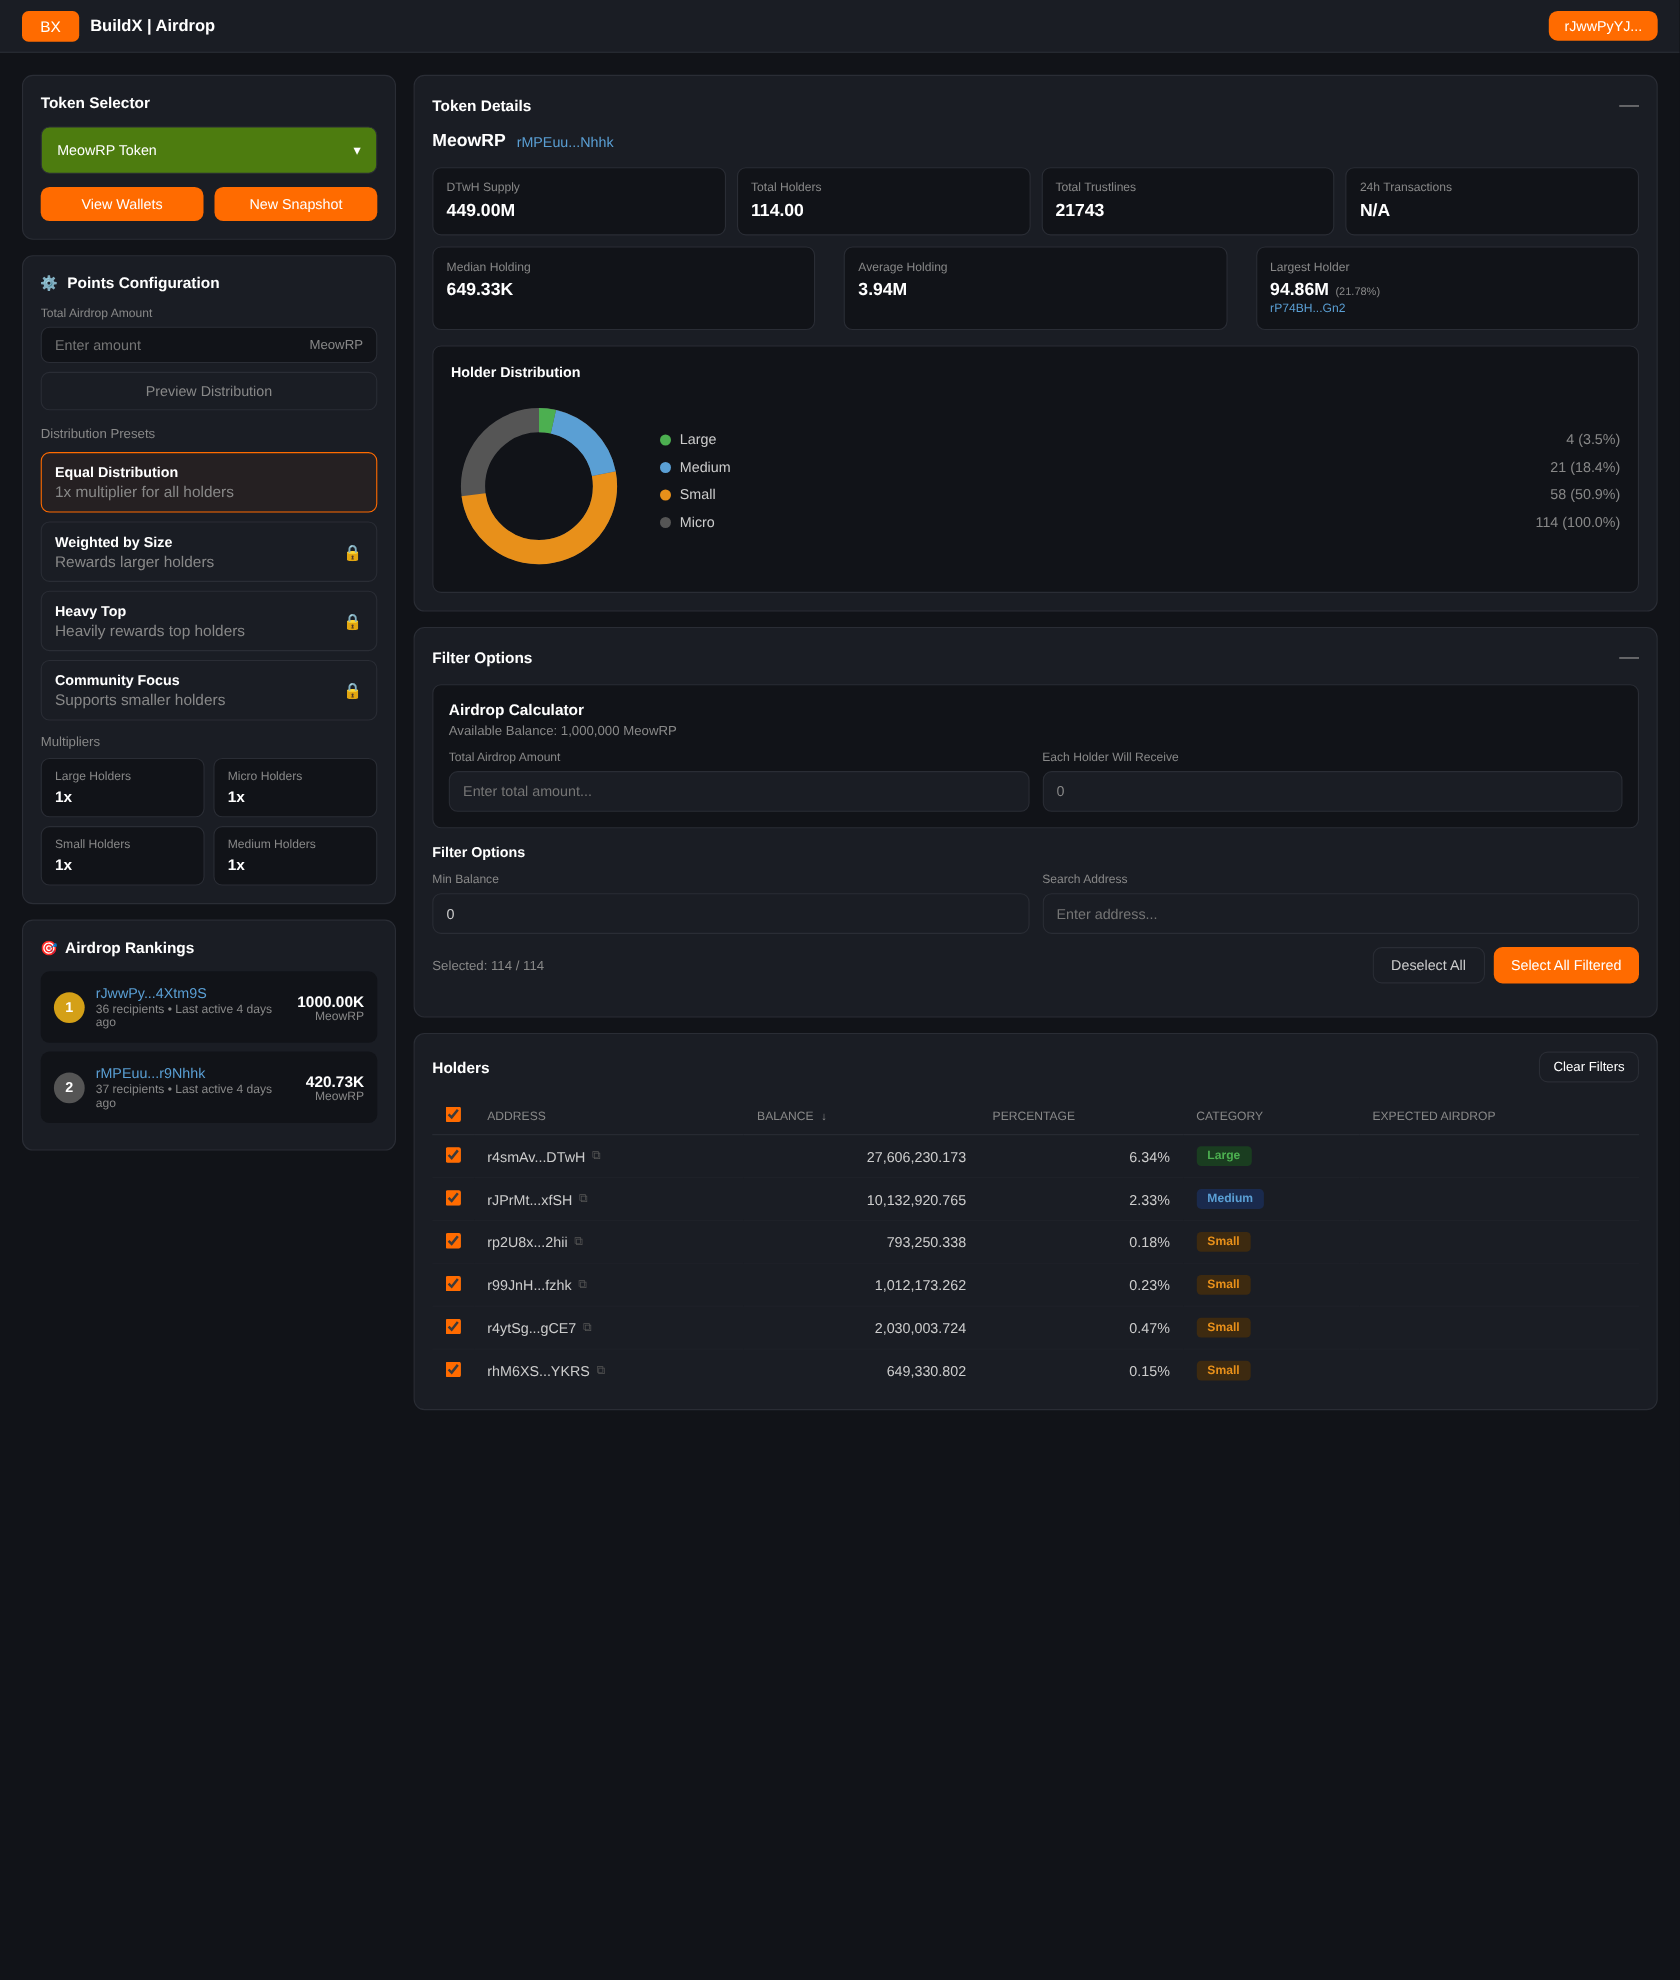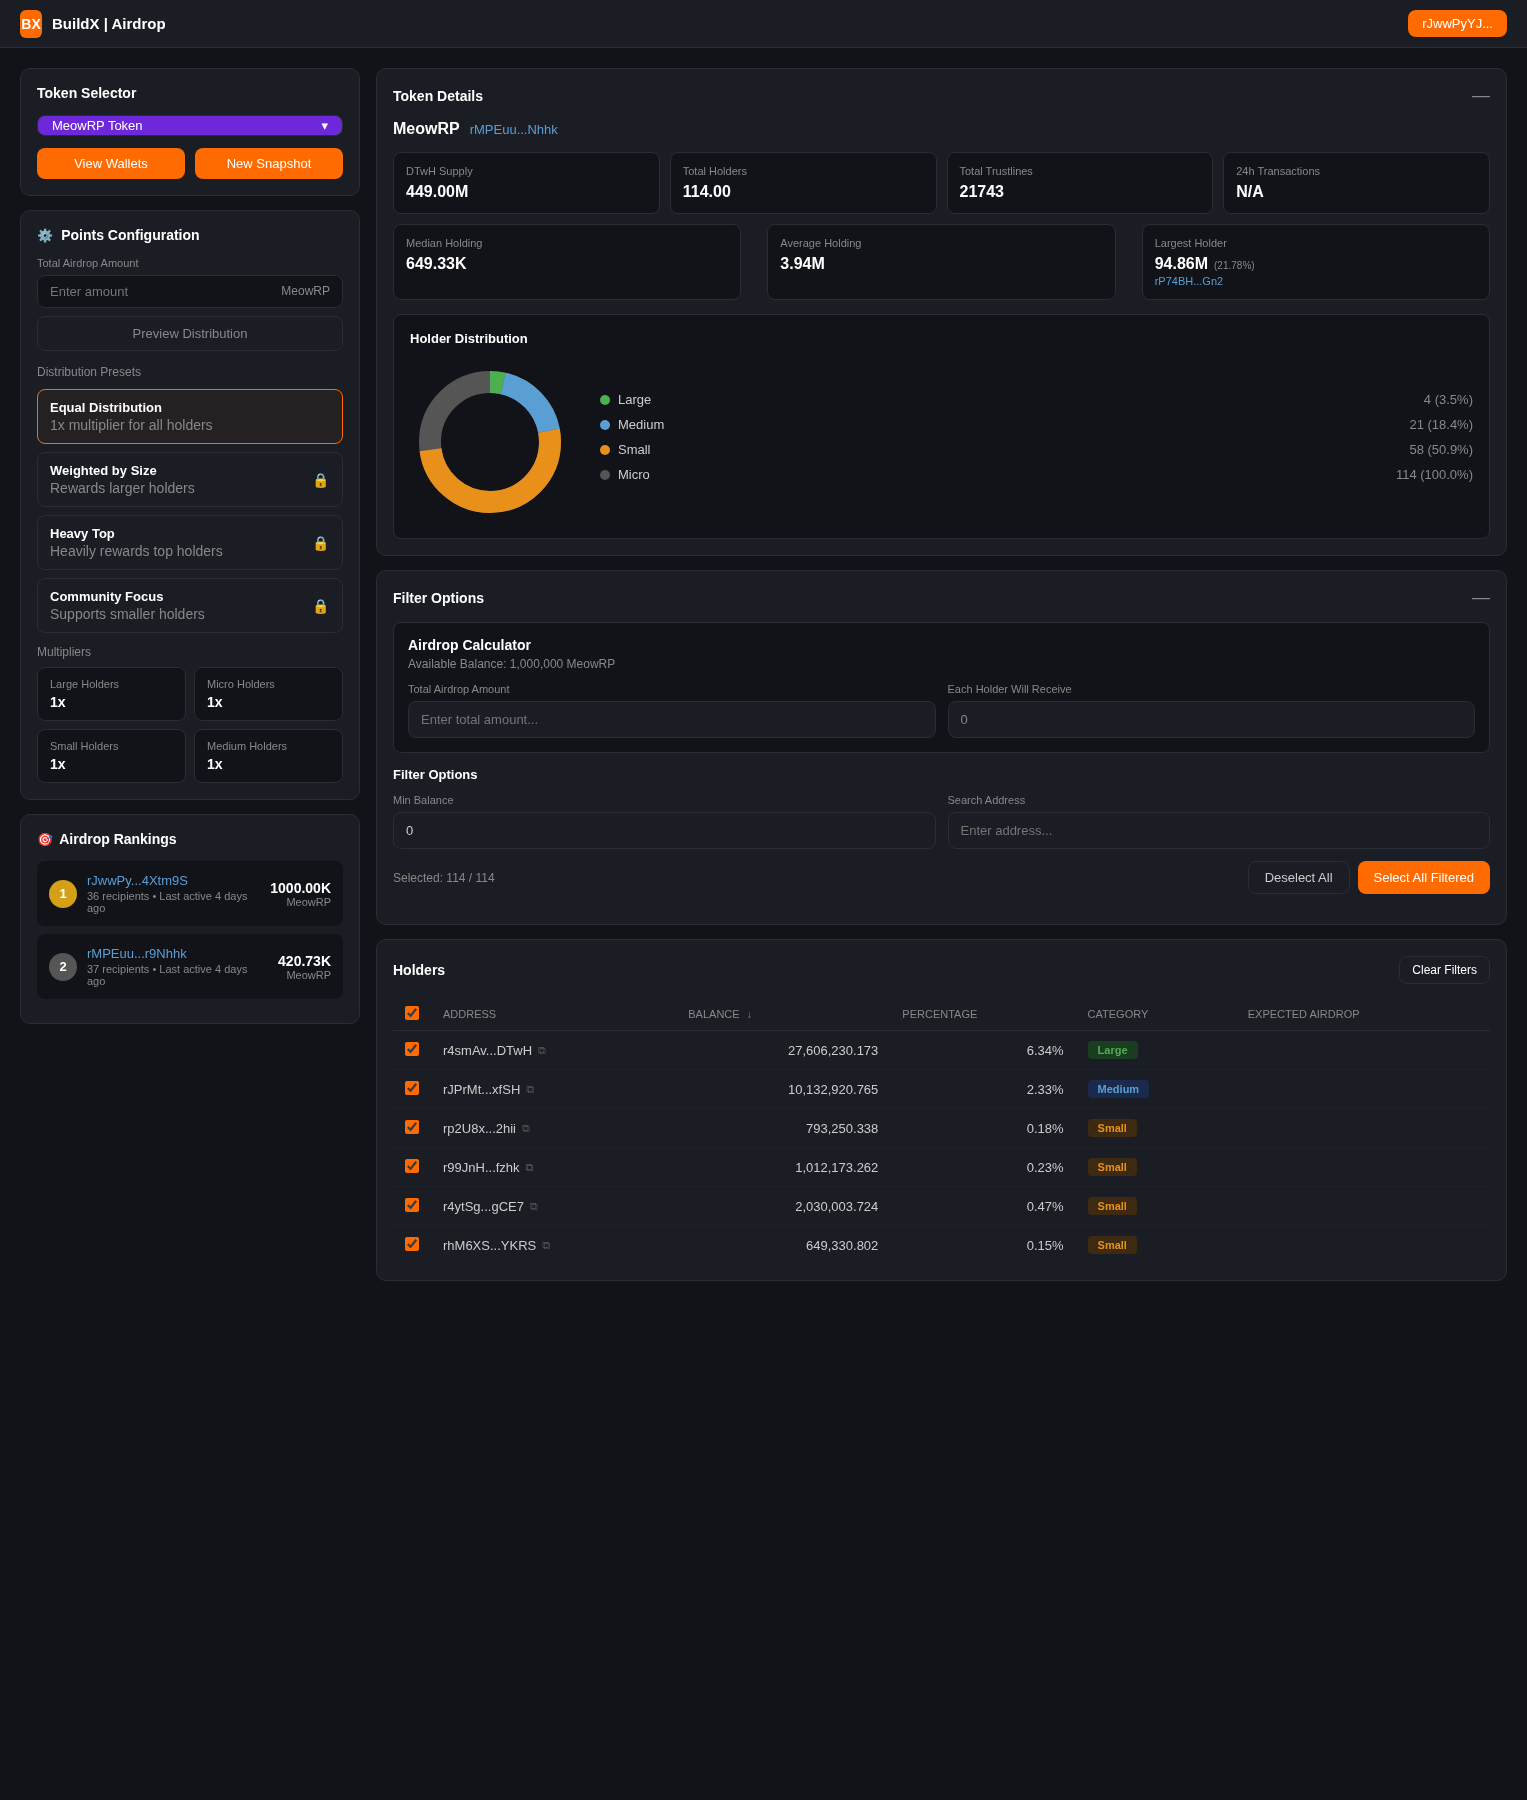--- a/index.html
+++ b/index.html
@@ -23,25 +23,25 @@
     }
     .header-logo {
       display: flex;
       align-items: center;
       gap: 10px;
       font-size: 15px;
       font-weight: 600;
       color: #fff;
     }
     .logo-icon {
-      width: 22px; height: 28px;
+      width: 52px; height: 28px;
       background: #ff6b00;
       border-radius: 6px;
       display: flex; align-items: center; justify-content: center;
-      font-weight: 700; font-size: 14px; color: #fff;
+      font-weight: 400; font-size: 14px; color: #fff;
     }
     .wallet-btn {
       background: #ff6b00;
       color: #fff;
       border: none;
       border-radius: 8px;
       padding: 6px 14px;
       font-size: 13px;
       cursor: pointer;
       font-weight: 500;
@@ -82,24 +82,24 @@
 
     .card-title {
       font-size: 14px;
       font-weight: 600;
       color: #fff;
       margin-bottom: 14px;
     }
 
     
     .token-select-row {
-      background: #6d28d9;
-      border: 1px solid #2a2d35;
-      border-radius: 8px;
-      padding: 2px 14px;
+      background: #4d7c0f;
+      border: 1px solid #2a2d35;
+      border-radius: 8px;
+      padding: 13px 14px;
       display: flex;
       align-items: center;
       justify-content: space-between;
       margin-bottom: 12px;
       color: #fff;
     }
     .btn-row {
       display: flex;
       gap: 10px;
     }

